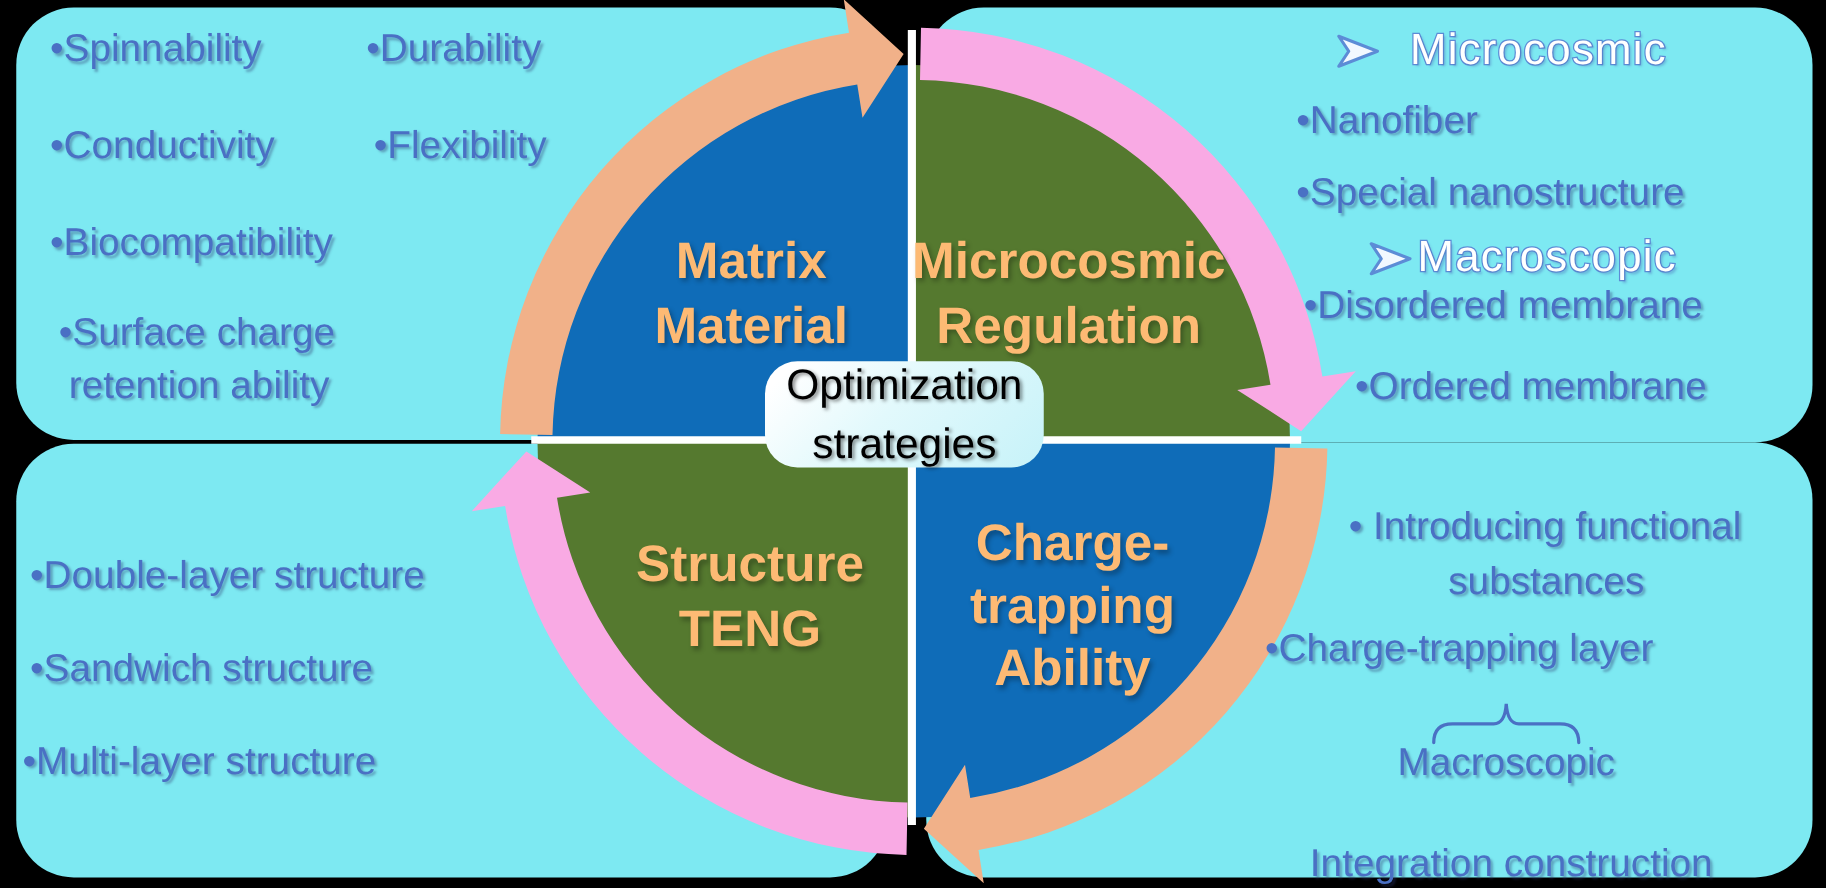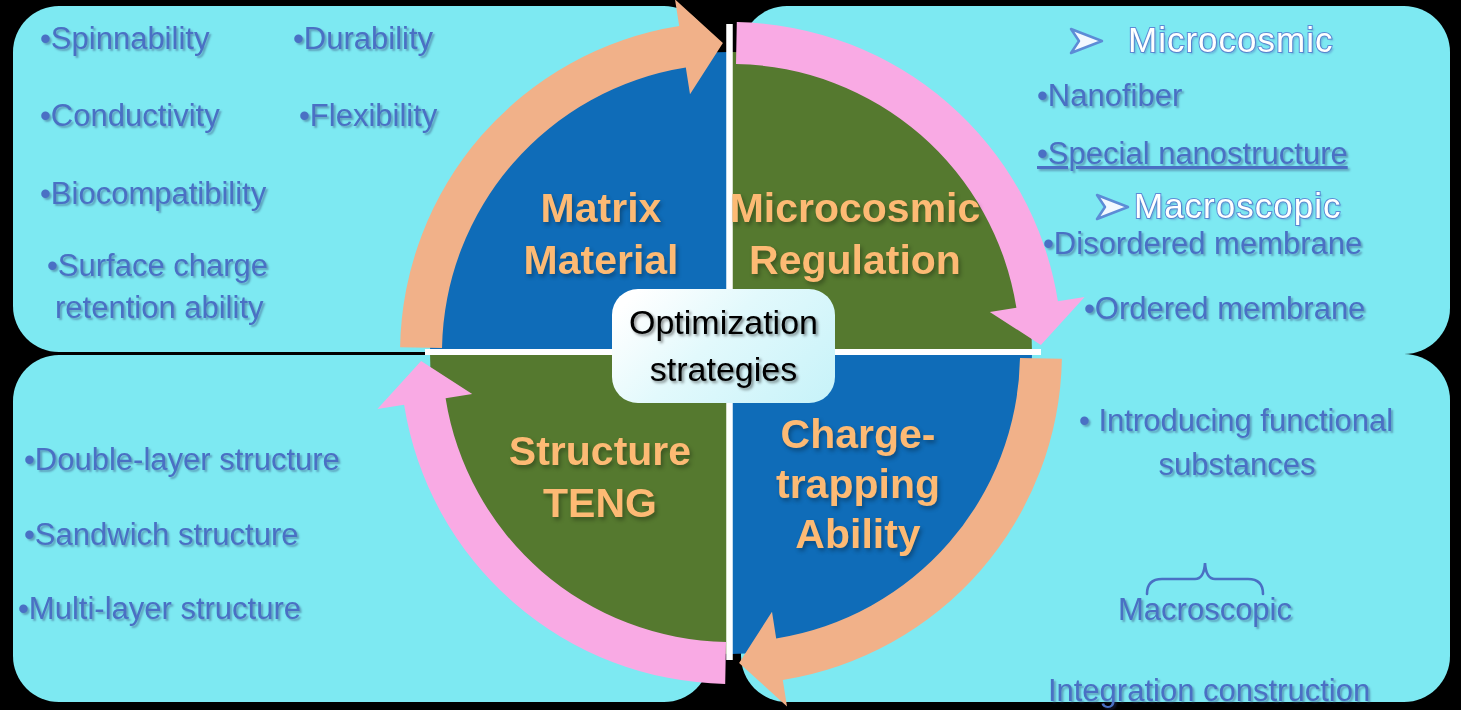--- a/index.html
+++ b/index.html
@@ -24,21 +24,21 @@
     text-shadow:2px 3px 4px rgba(0,0,0,0.30);
   }
   .qlabel.tight{line-height:50px;}
   .oheader{
     position:absolute;font-size:35px;font-weight:normal;letter-spacing:1px;color:#FFFFFF;
     -webkit-text-stroke:2px #5C8CD6;paint-order:stroke fill;white-space:nowrap;
     text-shadow:2px 2px 2px rgba(80,120,190,0.45);
   }
   .hicon{position:absolute;}
   .centerbox{
-    position:absolute;left:612px;top:289px;width:223px;height:114px;border-radius:26px;
+    position:absolute;left:612px;top:289px;width:223px;height:85px;border-radius:26px;
     background:linear-gradient(135deg,#FFFFFF 8%,#E2F9FC 45%,#C9F3F9 95%);
     display:flex;flex-direction:column;align-items:center;justify-content:center;
     font-size:34px;line-height:47px;color:#000000;text-align:right;
     text-shadow:2px 2px 3px rgba(0,0,0,0.45);
   }
   .brace{position:absolute;left:1145px;top:554px;}
 </style>
 </head>
 <body>
 
@@ -94,33 +94,34 @@
   <div class="bullet" style="left:299px;top:99px;">•Flexibility</div>
   <div class="bullet" style="left:40px;top:177px;">•Biocompatibility</div>
   <div class="bullet" style="left:47px;top:249px;">•Surface charge</div>
   <div class="bullet" style="left:55px;top:291px;">retention ability</div>
 
   <svg class="hicon" style="left:1068px;top:26px;" width="38" height="30" viewBox="0 0 38 30">
     <path d="M 3,3 L 34,15 L 3,27 L 11,15 Z" stroke-width="2.5" stroke-linejoin="round" stroke="#5C8CD6" fill="#F2F8FF"></path>
   </svg>
   <div class="oheader" style="left:1128px;top:20px;">Microcosmic</div>
   <div class="bullet" style="left:1037px;top:79px;">•Nanofiber</div>
-  <div class="bullet" style="left:1037px;top:137px;text-decoration:underline;">•Special nanostructure</div>
+  <div class="bullet" style="left:1037px;top:137px;">•Special nanostructure</div>
   <svg class="hicon" style="left:1094px;top:192px;" width="38" height="30" viewBox="0 0 38 30">
     <path d="M 3,3 L 34,15 L 3,27 L 11,15 Z" stroke-width="2.5" stroke-linejoin="round" stroke="#5C8CD6" fill="#F2F8FF"></path>
   </svg>
   <div class="oheader" style="left:1134px;top:186px;">Macroscopic</div>
   <div class="bullet" style="left:1043px;top:227px;">•Disordered membrane</div>
   <div class="bullet" style="left:1049px;top:292px;margin-left:35px;">•Ordered membrane</div>
 
   <div class="bullet" style="left:24px;top:443px;">•Double-layer structure</div>
   <div class="bullet" style="left:24px;top:518px;">•Sandwich structure</div>
   <div class="bullet" style="left:18px;top:592px;">•Multi-layer structure</div>
 
   <div class="bullet centered" style="left:1236px;top:404px;">• Introducing functional</div>
   <div class="bullet centered" style="left:1237px;top:448px;">substances</div>
+  <div class="bullet" style="left:1012px;top:502px;">•Charge-trapping layer</div>
   <svg class="brace" width="120" height="42" viewBox="0 0 120 42">
     <path d="M 2,40 Q 2,25 17,25 L 50,25 Q 59,25 60,9 Q 61,25 70,25 L 103,25 Q 118,25 118,40" fill="none" stroke-width="2.6" stroke-linecap="round" stroke="#4A70C4"></path>
   </svg>
   <div class="bullet centered" style="left:1205px;top:593px;">Macroscopic</div>
   <div class="bullet centered" style="left:1209px;top:638px;margin-top:36px;">Integration construction</div>
 
 </div>
 
 </body></html>

